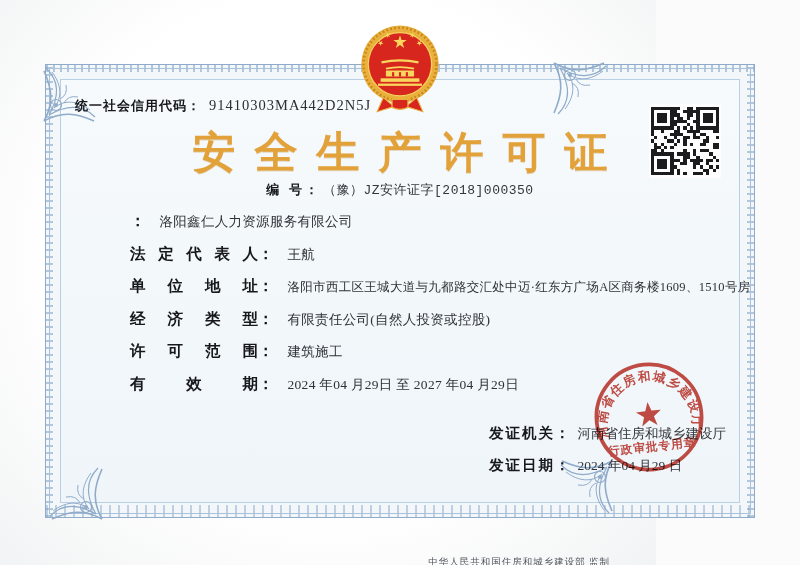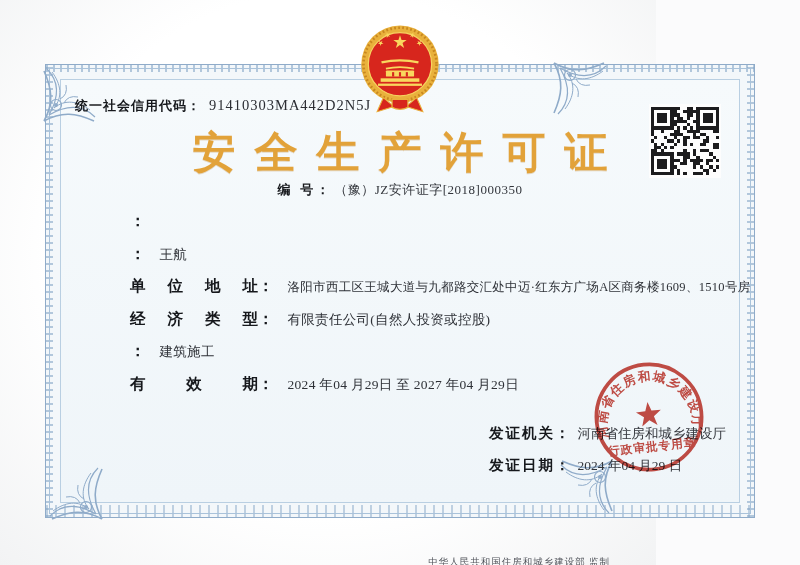--- a/index.html
+++ b/index.html
@@ -39,21 +39,21 @@
   .credit .lab { font-weight:bold; color:#16181c; letter-spacing:1px; }
   .credit .val { font-family:"Liberation Serif", serif; font-size:14.5px; color:#2b2d33; letter-spacing:1px; margin-left:8px; }
 
   .title { left:0; top:124px; width:800px; text-align:center;
            font-size:43px; font-weight:bold; color:#e2a239;
            letter-spacing:19px; text-indent:19px;
            text-shadow:0 1px 0 rgba(180,120,30,.25); }
 
   .serial { left:0; top:181px; width:800px; text-align:center; font-size:13px; }
   .serial .lab { font-weight:bold; color:#16181c; letter-spacing:3px; }
-  .serial .val { font-family:Liberation Serif, serif; color:#33363c; margin-left:2px; letter-spacing:.5px; }
+  .serial .val { font-family:Liberation Mono, monospace; color:#33363c; margin-left:2px; letter-spacing:.5px; }
 
   .fields { left:130px; top:211px; }
   .frow { display:flex; align-items:baseline; height:32.6px; }
   .flab { display:inline-block; width:128px; font-size:15.5px; font-weight:bold; color:#16181c;
           text-align:justify; text-align-last:justify; }
   .fcolon { font-size:15.5px; font-weight:bold; color:#16181c; margin-right:14px; }
   .fval { font-family:"Liberation Serif", serif; font-size:13.5px; color:#2e3137; letter-spacing:.3px; }
   .frow.addr .fval { font-size:12.5px; }
 
   .issuer { left:489px; top:424px; font-size:14.5px; }
@@ -158,36 +158,39 @@
 
   <div class="abs title">安全生产许可证</div>
 
   <div class="abs serial">
     <span class="lab">编 号：</span><span class="val">（豫）JZ安许证字[2018]000350</span>
   </div>
 
   <div class="abs fields">
     <div class="frow">
         <span class="fcolon">：</span>
+        <span class="fval">洛阳鑫仁人力资源服务有限公司</span>
     </div>
     <div class="frow">
+      <span class="flab">法定代表人</span>
         <span class="fcolon">：</span>
         <span class="fval">王航</span>
     </div>
     <div class="frow addr">
       <span class="flab">单位地址</span>
         <span class="fcolon">：</span>
         <span class="fval">洛阳市西工区王城大道与九都路交汇处中迈·红东方广场A区商务楼1609、1510号房</span>
     </div>
     <div class="frow">
       <span class="flab">经济类型</span>
         <span class="fcolon">：</span>
         <span class="fval">有限责任公司(自然人投资或控股)</span>
     </div>
     <div class="frow">
+      <span class="flab">许可范围</span>
         <span class="fcolon">：</span>
         <span class="fval">建筑施工</span>
     </div>
     <div class="frow">
       <span class="flab">有效期</span>
         <span class="fcolon">：</span>
         <span class="fval">2024 年04 月29日 至  2027 年04 月29日</span>
     </div>
   </div>
 

